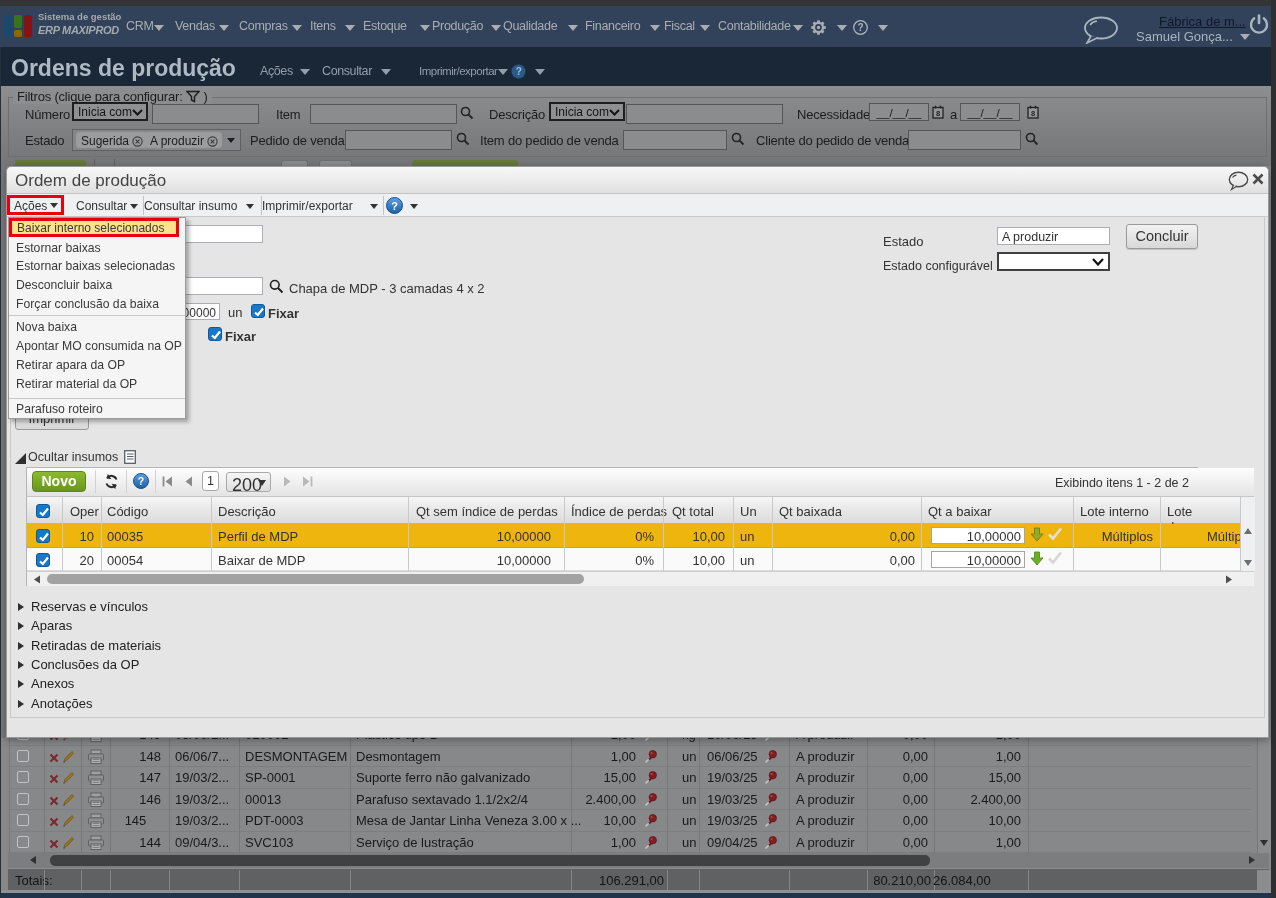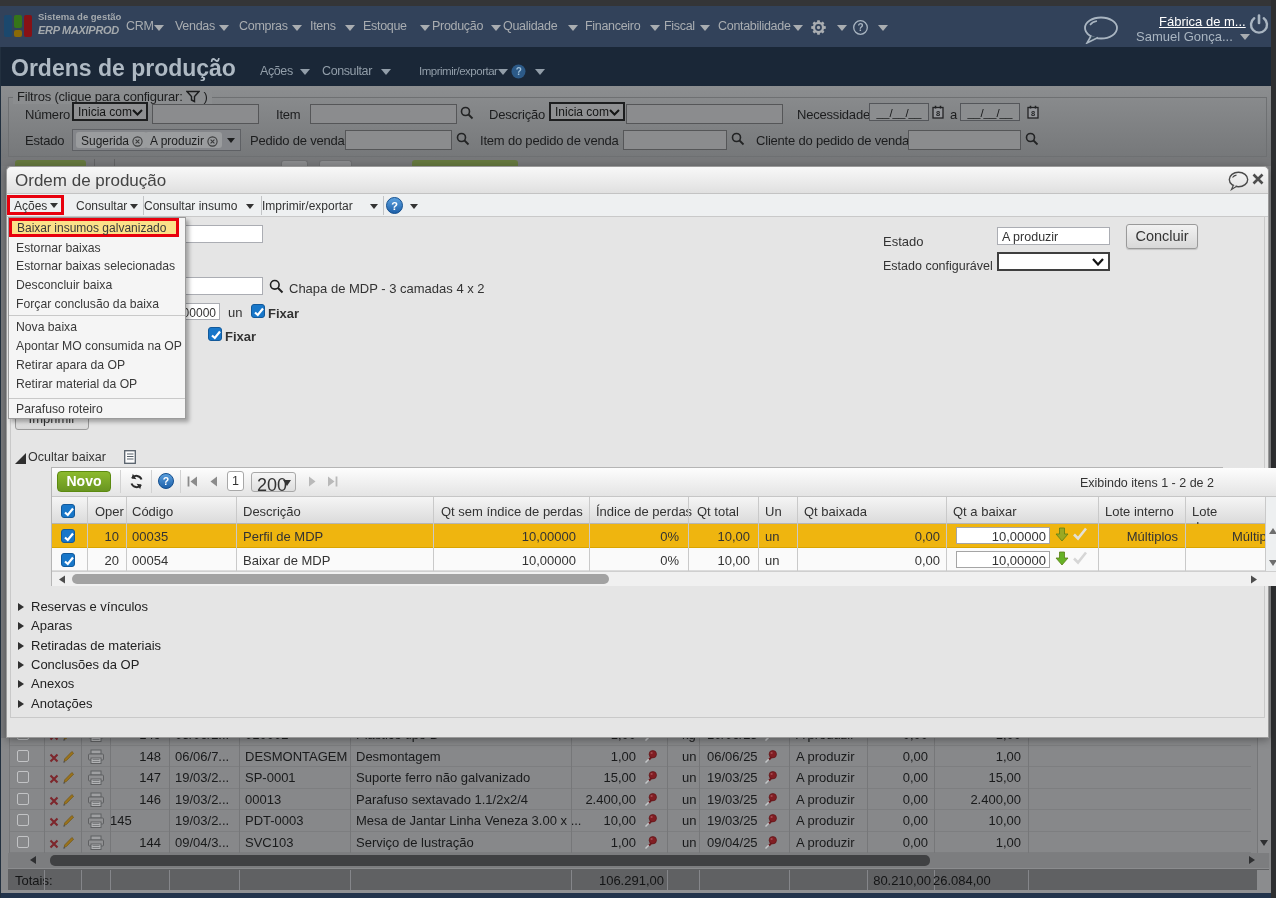--- a/index.html
+++ b/index.html
@@ -61,21 +61,21 @@
       <text x="7.5" y="11" font-size="10" font-weight="bold" fill="#a9b5c1" text-anchor="middle" font-family="Liberation Sans">?</text>
     </svg>
 <span class="carD" style="position:absolute;left:878px;top:6px"></span>
 </div>
 
 <svg class="ab" width="40" height="28" viewBox="0 0 40 28" style="left:1082px;top:16px">
     <ellipse cx="19" cy="12" rx="16" ry="10.5" fill="none" stroke="#a9b5c1" stroke-width="1.8"></ellipse>
     <path d="M9 20 L5 27 L16 21.5" fill="#334659" stroke="#a9b5c1" stroke-width="1.6"></path>
     <path d="M8 9 Q10.5 5.5 15 5" fill="none" stroke="#a9b5c1" stroke-width="1.5"></path>
   </svg>
-<div class="ab" style="left:1159px;top:14px;width:78px;color:#ffffff;font-size:13px;text-decoration:underline;white-space:nowrap">Fábrica de m...</div>
+<div class="ab" style="left:1159px;top:14px;width:78px;color:#0f172a;font-size:13px;text-decoration:underline;white-space:nowrap">Fábrica de m...</div>
 <div class="ab" style="left:1136px;top:29px;color:#a9b5c1;font-size:13px;white-space:nowrap">Samuel Gonça... <span class="carD" style="margin-left:4px;margin-bottom:1px"></span></div>
 <svg class="ab" width="22" height="22" viewBox="0 0 22 22" style="left:1248px;top:14px">
     <path d="M11 1.5 L11 9" stroke="#a9b5c1" stroke-width="2.6" stroke-linecap="round"></path>
     <path d="M6.2 4.2 A8 8 0 1 0 15.8 4.2" fill="none" stroke="#a9b5c1" stroke-width="2.4" stroke-linecap="round"></path>
   </svg>
 
 <div class="ab" style="left:1px;top:47px;width:1275px;height:39px;background:#1a2737"></div>
 <div class="ab" style="left:11px;top:55px;color:#aeb9c3;font-size:23px;font-weight:bold">Ordens de produção</div>
 <div class="ab" id="titlemenu" style="left:0;top:64px;width:1276px;height:16px;color:#929ea9;font-size:12.5px;letter-spacing:-0.4px">
 <span class="ab" style="left:260px;top:0">Ações</span>
@@ -339,21 +339,21 @@
         <svg width="16" height="15" viewBox="0 0 16 15" style="position:absolute;left:60px;top:3px">
           <path d="M3.2 12.3 L5.3 11.6 L12.6 4.2 L10.9 2.5 L3.7 9.9 Z" fill="#9c731a" stroke="#6f5312" stroke-width="0.7"></path>
           <path d="M2.2 13.6 L3 11.9 L4.3 13.2 Z" fill="#3c3d3f"></path>
         </svg>
         <svg width="20" height="16" viewBox="0 0 20 16" style="position:absolute;left:86px;top:3px">
           <rect x="4" y="1" width="10" height="4" fill="#9fa0a2" stroke="#5f6062"></rect>
           <rect x="1.5" y="5" width="15" height="6" rx="1" fill="#909193" stroke="#5f6062"></rect>
           <rect x="4" y="9" width="10" height="5.5" fill="#b2b3b5" stroke="#5f6062"></rect>
           <path d="M5.5 10.5 L12.5 10.5 M5.5 12.5 L12.5 12.5" stroke="#6f7072" stroke-width="0.8"></path>
         </svg>
-        <span style="left:109px;width:51px;text-align:left">145</span>
+        <span style="left:109px;width:51px;text-align:center">145</span>
         <span style="left:174px">19/03/2...</span>
         <span style="left:244px">PDT-0003</span>
         <span style="left:355px">Mesa de Jantar Linha Veneza 3.00 x ...</span>
         <span style="left:560px;width:75px;text-align:right">10,00</span>
         <svg width="14" height="15" viewBox="0 0 14 15" style="position:absolute;left:643px;top:3px">
           <path d="M1.5 13.5 L7.5 7.5" stroke="#c6c7c9" stroke-width="1.5"></path>
           <path d="M5 10.5 L10.5 5" stroke="#6a1a1e" stroke-width="2.2"></path>
           <circle cx="8.8" cy="5.2" r="3.7" fill="#811e23" stroke="#5e1518" stroke-width="0.7"></circle>
           <circle cx="7.6" cy="4" r="1.1" fill="#a34a4f"></circle>
         </svg>
@@ -531,26 +531,26 @@
     <div class="ab gbtn" style="left:1119px;top:7px;width:72px;height:25px;font-size:14.5px;padding-top:3px;box-shadow:0 1px 1px rgba(0,0,0,.15)">Concluir</div>
     <div class="ab" style="left:876px;top:42px;font-size:12.5px">Estado configurável</div>
     <div class="ab" style="left:990px;top:35px;width:113px;height:19px;background:#fff;border:2px solid #3f3f3f">
         <svg width="12" height="8" viewBox="0 0 12 8" style="position:absolute;right:4px;top:4px">
           <path d="M1 1 L6 6.5 L11 1" fill="none" stroke="#111" stroke-width="2.2"></path>
         </svg>
       </div>
     <div class="ab gbtn" style="left:8px;top:190px;width:74px;height:23px;font-size:13px;padding-top:3px">Imprimir</div>
 
     <span class="ab" style="left:8px;top:236px;width:0;height:0;border-left:11px solid transparent;border-bottom:11px solid #2f2f2f"></span>
-    <div class="ab" style="left:21px;top:233px;font-size:12.5px">Ocultar baixar</div>
+    <div class="ab" style="left:21px;top:233px;font-size:12.5px">Ocultar insumos</div>
     <svg class="ab" width="12" height="14" viewBox="0 0 12 14" style="left:117px;top:233px">
         <rect x="0.7" y="0.7" width="10.6" height="12.6" fill="#fcfcfc" stroke="#56606a" stroke-width="1.3"></rect>
         <path d="M3 4 L9.5 4 M3 6.5 L9.5 6.5 M3 9 L9.5 9" stroke="#56606a" stroke-width="1.1"></path>
       </svg>
-    <div class="ab" id="grid" style="left:44px;top:250px;width:1172px;height:119px;border:1px solid #b5b5b5;background:#fafafa">
+    <div class="ab" id="grid" style="left:19px;top:250px;width:1172px;height:119px;border:1px solid #b5b5b5;background:#fafafa">
     <div class="ab" style="left:0;top:0;width:1227px;height:29px;background:linear-gradient(#fdfdfd,#e4e4e4);border-bottom:1px solid #c6c6c6"></div>
     <div class="ab" style="left:5px;top:3px;width:54px;height:21px;background:linear-gradient(#8cba2d,#699521);border:1px solid #5c8a10;border-radius:4px;color:#fff;font-weight:bold;font-size:14px;text-align:center;padding-top:1px">Novo</div>
     <div class="ab" style="left:68px;top:2px;width:1px;height:23px;background:#d2d2d2"></div>
     <div class="ab" style="left:99px;top:2px;width:1px;height:23px;background:#d2d2d2"></div>
     <div class="ab" style="left:128px;top:2px;width:1px;height:23px;background:#d2d2d2"></div>
     <svg class="ab" width="17" height="17" viewBox="0 0 17 17" style="left:76px;top:5px">
           <path d="M13.5 6.5 A5.5 5.5 0 0 0 4 5" fill="none" stroke="#2b2b2b" stroke-width="2"></path>
           <path d="M4.8 0.8 L3.6 5.6 L8.4 6.2 Z" fill="#2b2b2b"></path>
           <path d="M3.5 10.5 A5.5 5.5 0 0 0 13 12" fill="none" stroke="#2b2b2b" stroke-width="2"></path>
           <path d="M12.2 16.2 L13.4 11.4 L8.6 10.8 Z" fill="#2b2b2b"></path>
@@ -684,21 +684,21 @@
     <div class="ab" style="left:24px;top:439.90000000000003px;color:#222">Conclusões da OP</div>
     <span class="ab" style="left:11px;top:463.20000000000005px;width:0;height:0;border-top:4.5px solid transparent;border-bottom:4.5px solid transparent;border-left:6px solid #2f2f2f"></span>
     <div class="ab" style="left:24px;top:459.20000000000005px;color:#222">Anexos</div>
     <span class="ab" style="left:11px;top:482.50000000000006px;width:0;height:0;border-top:4.5px solid transparent;border-bottom:4.5px solid transparent;border-left:6px solid #2f2f2f"></span>
     <div class="ab" style="left:24px;top:478.50000000000006px;color:#222">Anotações</div>
     </div>
   </div>
 </div>
 
 <div class="ab" id="dropdown" style="left:8px;top:217px;width:178px;height:202px;background:#f5f5f5;border:1px solid #9b9b9b;box-shadow:3px 3px 4px rgba(0,0,0,.3);font-size:12.2px;color:#3a3a3a;white-space:nowrap">
-  <div class="ab" style="left:0px;top:0px;width:170px;height:19px;background:#fbe189;border:3px solid #e8000d;padding:0 0 0 5px;white-space:nowrap;line-height:12px;font-size:12px;display:flex;align-items:center">Baixar insumos galvanizado</div>
+  <div class="ab" style="left:0px;top:0px;width:170px;height:19px;background:#fbe189;border:3px solid #e8000d;padding:0 0 0 5px;white-space:nowrap;line-height:12px;font-size:12px;display:flex;align-items:center">Baixar interno selecionados</div>
   <div class="ab" style="left:7px;top:22.5px">Estornar baixas</div>
   <div class="ab" style="left:7px;top:41.4px">Estornar baixas selecionadas</div>
   <div class="ab" style="left:7px;top:60.2px">Desconcluir baixa</div>
   <div class="ab" style="left:7px;top:79.1px">Forçar conclusão da baixa</div>
   <div class="ab" style="left:0px;top:96.5px;width:176px;height:1px;background:#c9c9c9"></div>
   <div class="ab" style="left:7px;top:101.9px">Nova baixa</div>
   <div class="ab" style="left:7px;top:120.8px">Apontar MO consumida na OP</div>
   <div class="ab" style="left:7px;top:139.6px">Retirar apara da OP</div>
   <div class="ab" style="left:7px;top:158.5px">Retirar material da OP</div>
   <div class="ab" style="left:0px;top:179.5px;width:176px;height:1px;background:#c9c9c9"></div>

